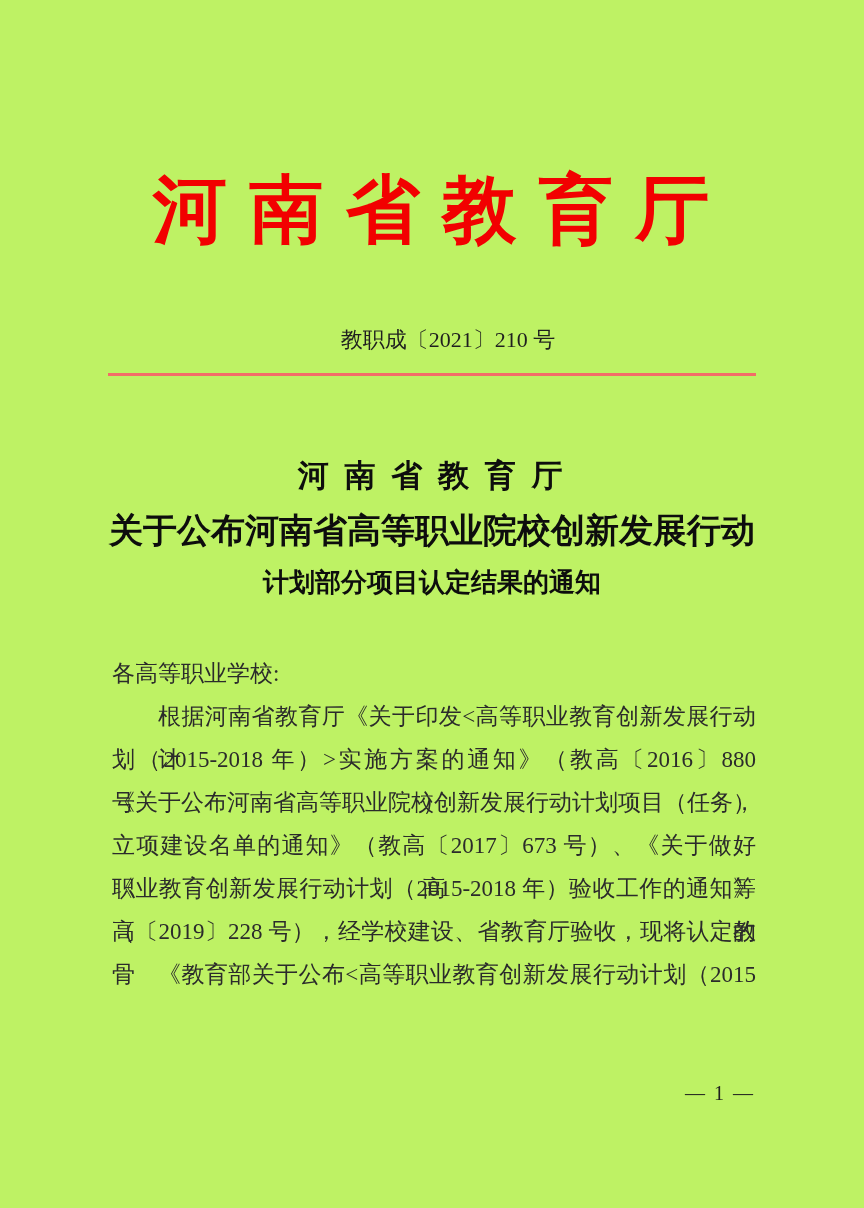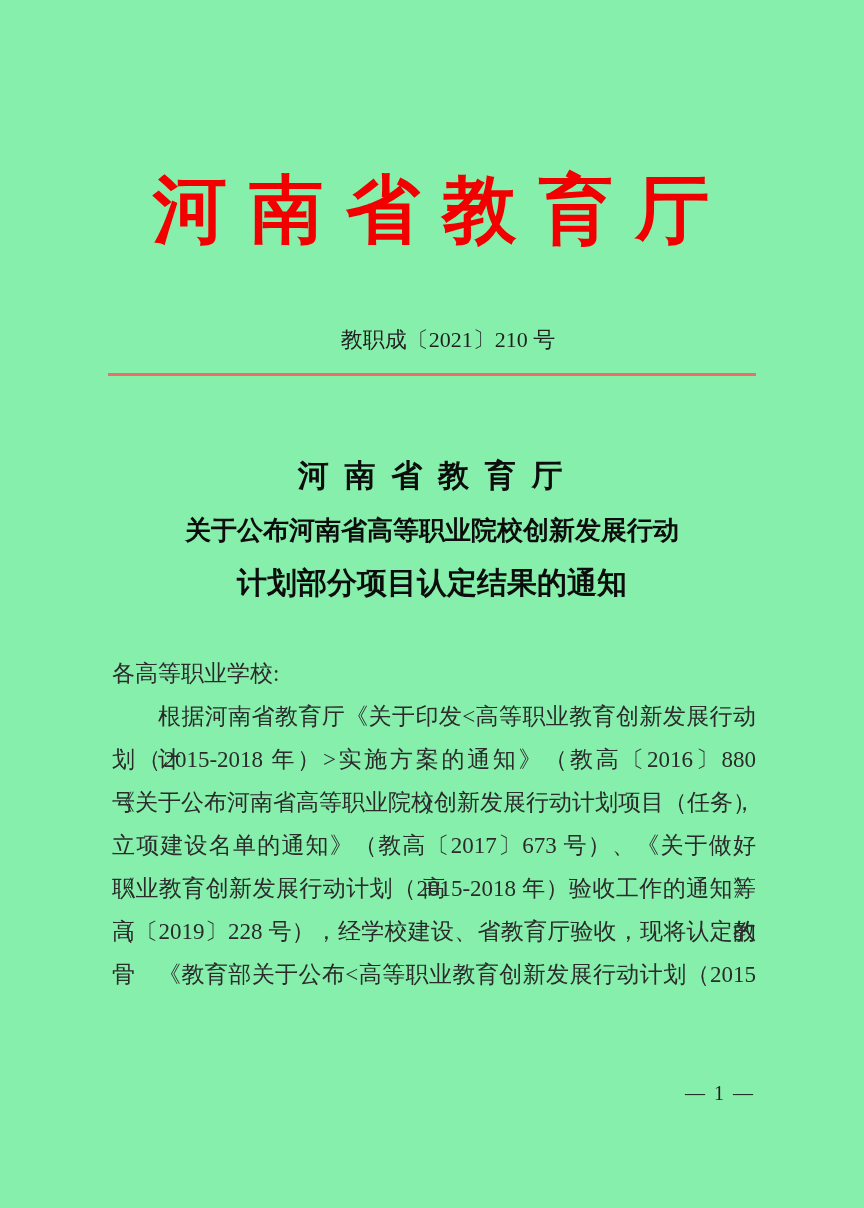--- a/index.html
+++ b/index.html
@@ -5,21 +5,21 @@
   html, body {
     margin: 0;
     padding: 0;
     background: #e9e9e9;
   }
   .page {
     position: relative;
     width: 864px;
     height: 1208px;
     margin: 0 auto;
-    background: #86efac;
+    background: #bef264;
     overflow: hidden;
     font-family: "Liberation Serif", "DejaVu Serif", serif;
     color: #262626;
   }
   
   .agency-header {
     position: absolute;
     top: 162px;
     left: 0;
     width: 100%;
@@ -60,26 +60,26 @@
     font-weight: bold;
   }
   .doc-title .t-line1 {
     font-size: 31px;
     line-height: 42px;
     letter-spacing: 4px;
     margin-bottom: 8px;
     white-space: nowrap;
   }
   .doc-title .t-line2 {
-    font-size: 26px;
+    font-size: 34px;
     line-height: 52px;
     white-space: nowrap;
   }
   .doc-title .t-line3 {
-    font-size: 30px;
+    font-size: 26px;
     line-height: 52px;
     white-space: nowrap;
   }
   
   .body-block {
     position: absolute;
     top: 652px;
     left: 112px;
     width: 644px;
     font-size: 23px;

